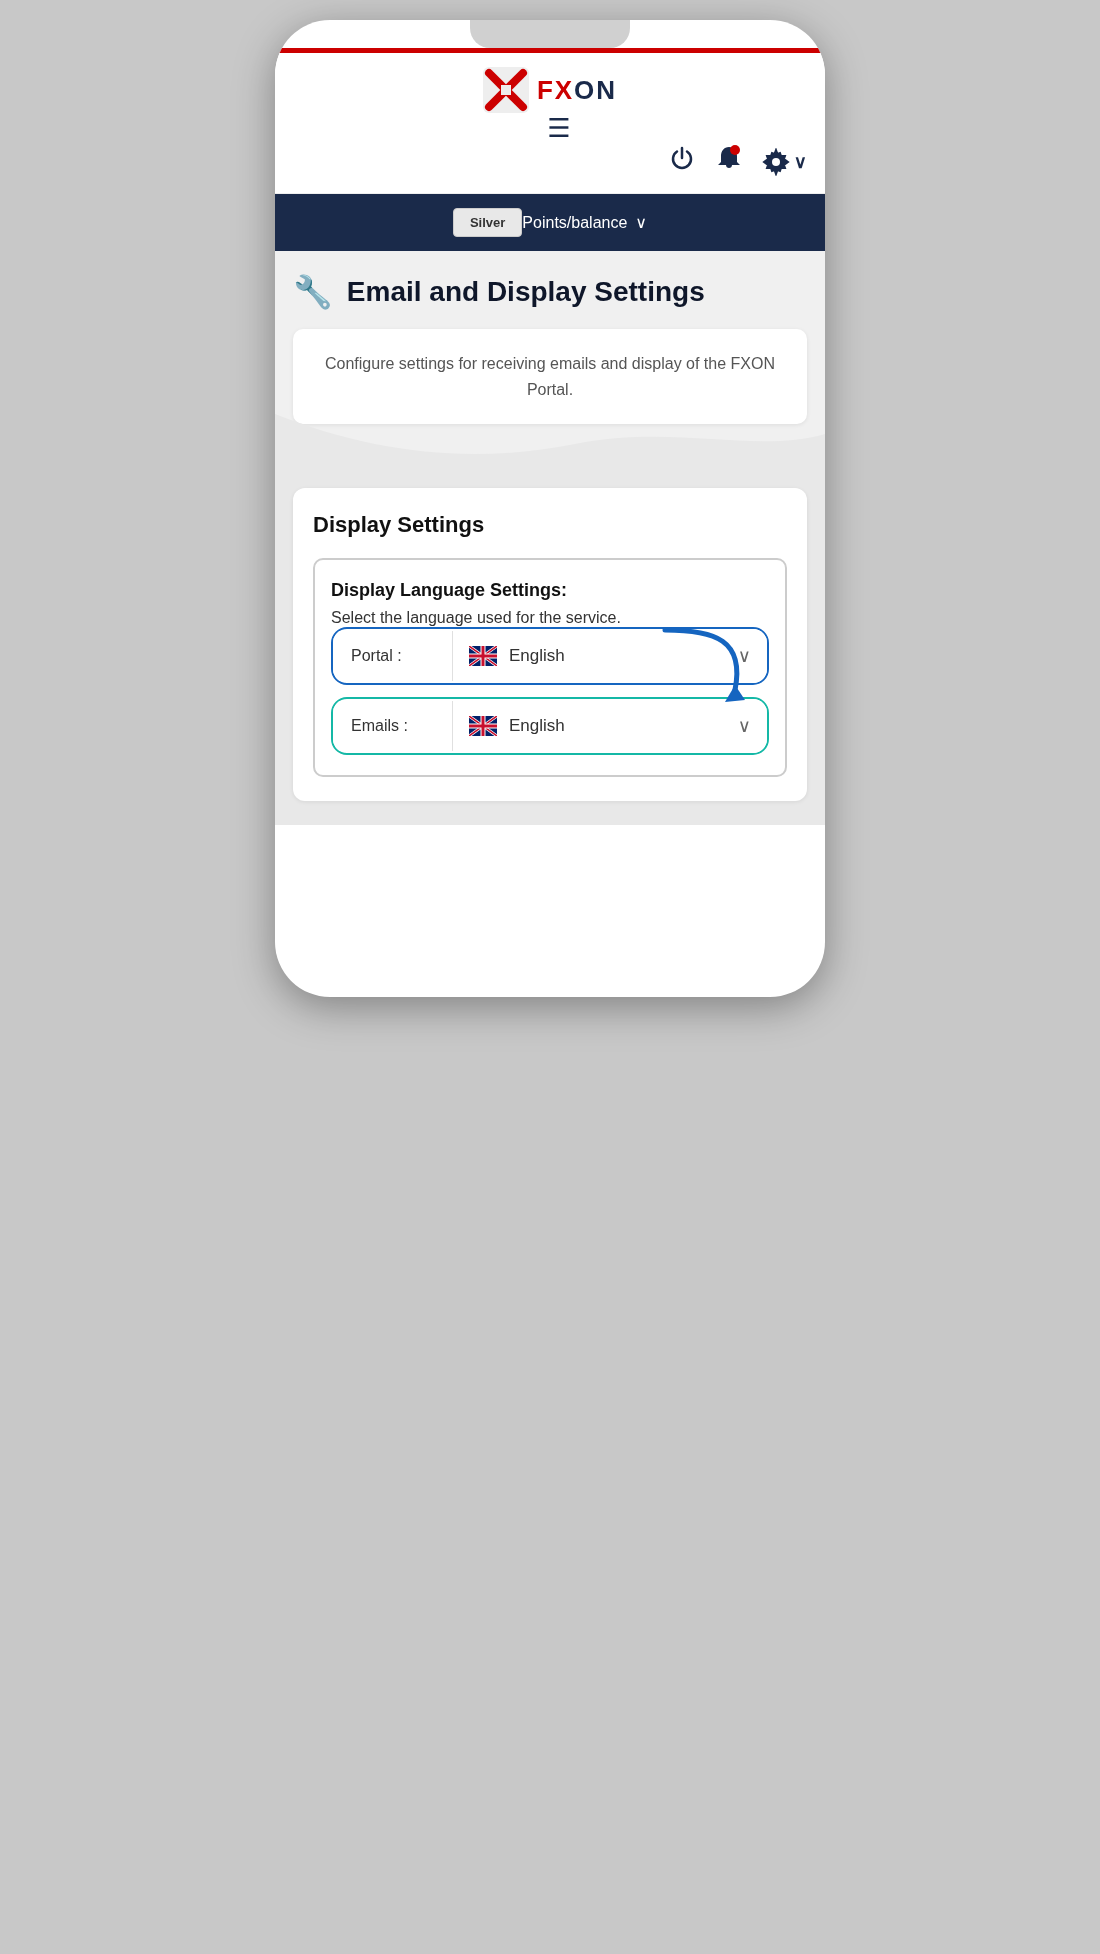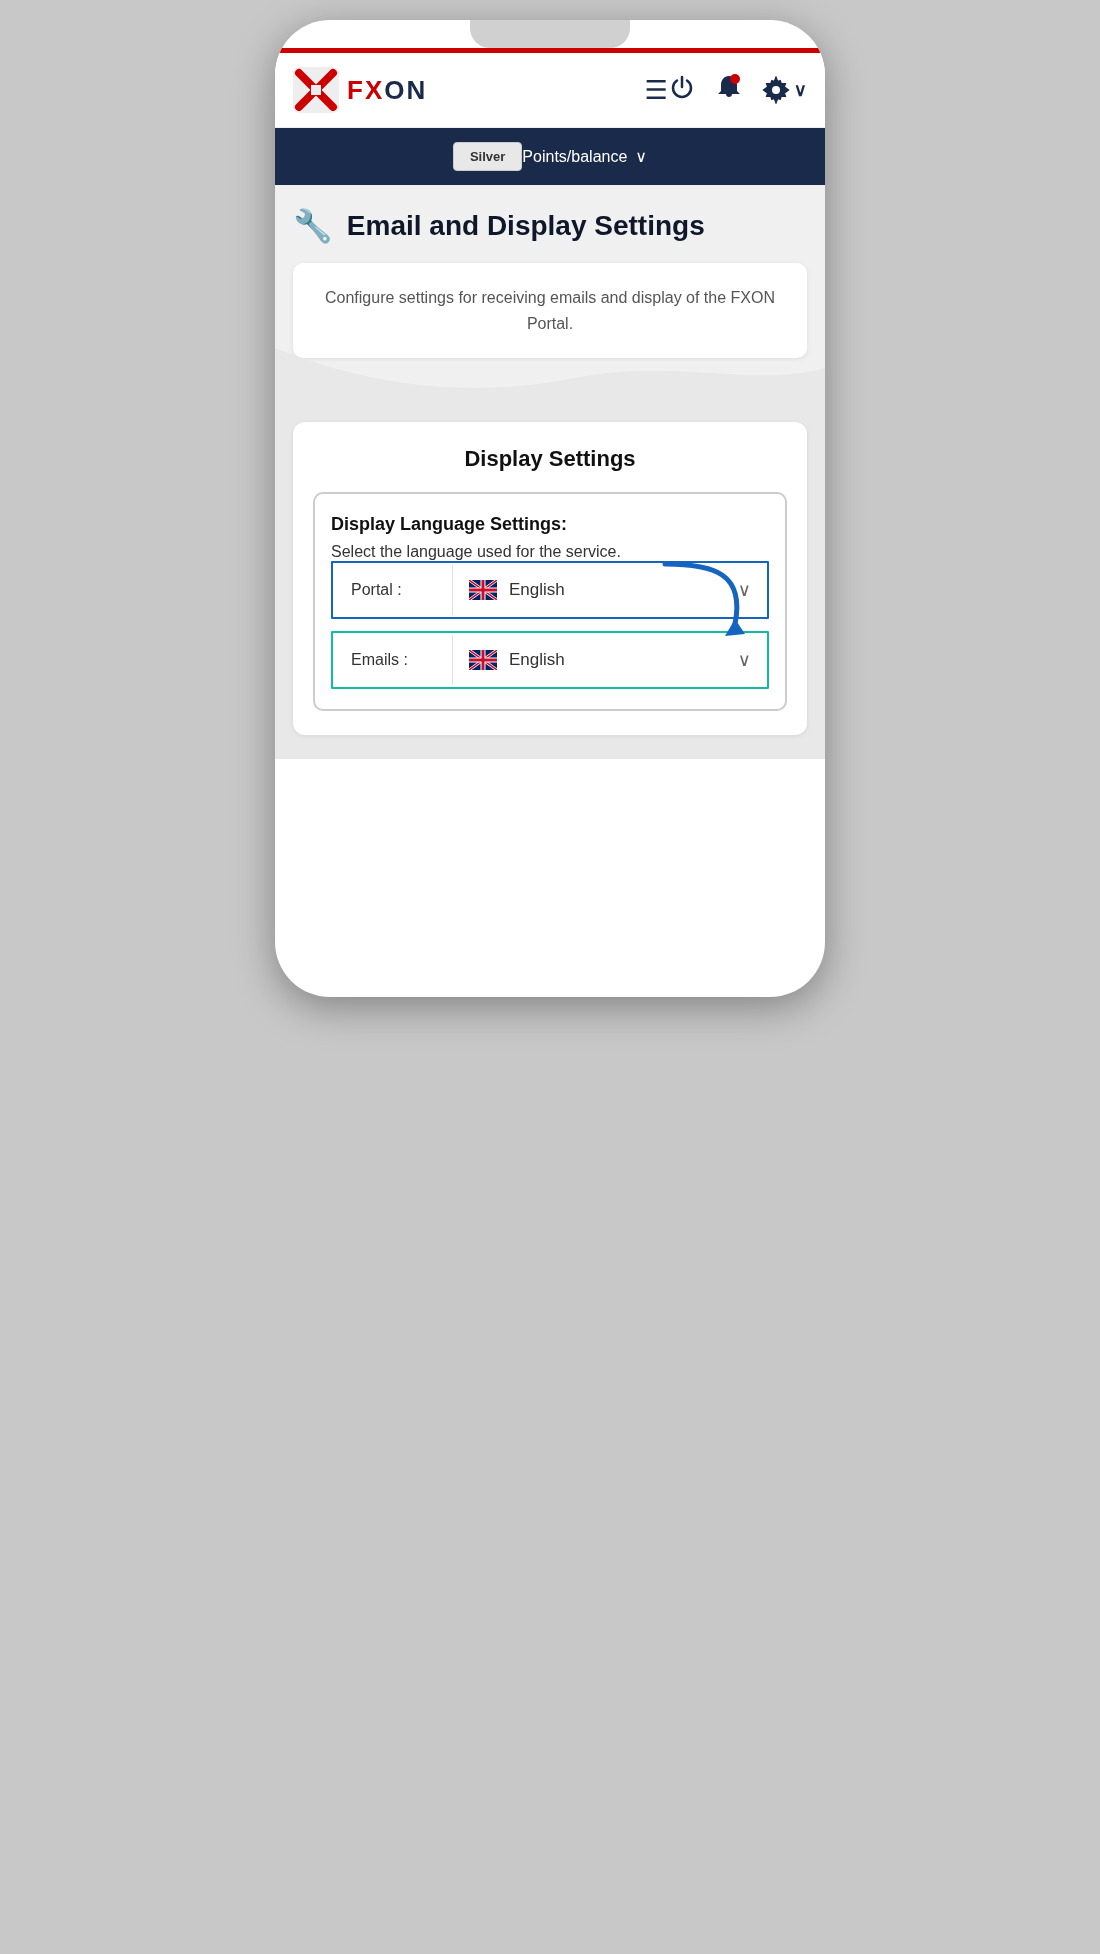--- a/index.html
+++ b/index.html
@@ -40,20 +40,21 @@
       width: 100%;
     }
 
     
     .header {
       background: #fff;
       display: flex;
       align-items: center;
       padding: 14px 18px;
       border-bottom: 1px solid #eee;
+      flex-direction: column;
     }
 
     .logo {
       display: flex;
       align-items: center;
       gap: 8px;
       flex: 1;
     }
 
     .logo-text {
@@ -167,21 +168,20 @@
       border-radius: 12px;
       padding: 24px 20px;
       box-shadow: 0 1px 4px rgba(0,0,0,0.08);
     }
 
     .section-title {
       font-size: 22px;
       font-weight: 800;
       color: #111;
       margin-bottom: 20px;
-      text-align: center;
     }
 
     .info-box {
       background: #f4f4f4;
       border-radius: 8px;
       padding: 18px 16px;
       font-size: 16px;
       color: #333;
       line-height: 1.7;
       margin-bottom: 24px;
@@ -205,21 +205,21 @@
     .lang-settings-desc {
       font-size: 16px;
       color: #333;
     }
 
     
     .lang-row {
       display: flex;
       align-items: center;
       border: 2px solid #14b8a6;
-      border-radius: 1px;
+      border-radius: 16px;
       overflow: hidden;
       margin-bottom: 0;
     }
 
     .lang-row.selected {
       border-color: #1565c0;
     }
 
     .lang-label {
       padding: 16px 18px;

